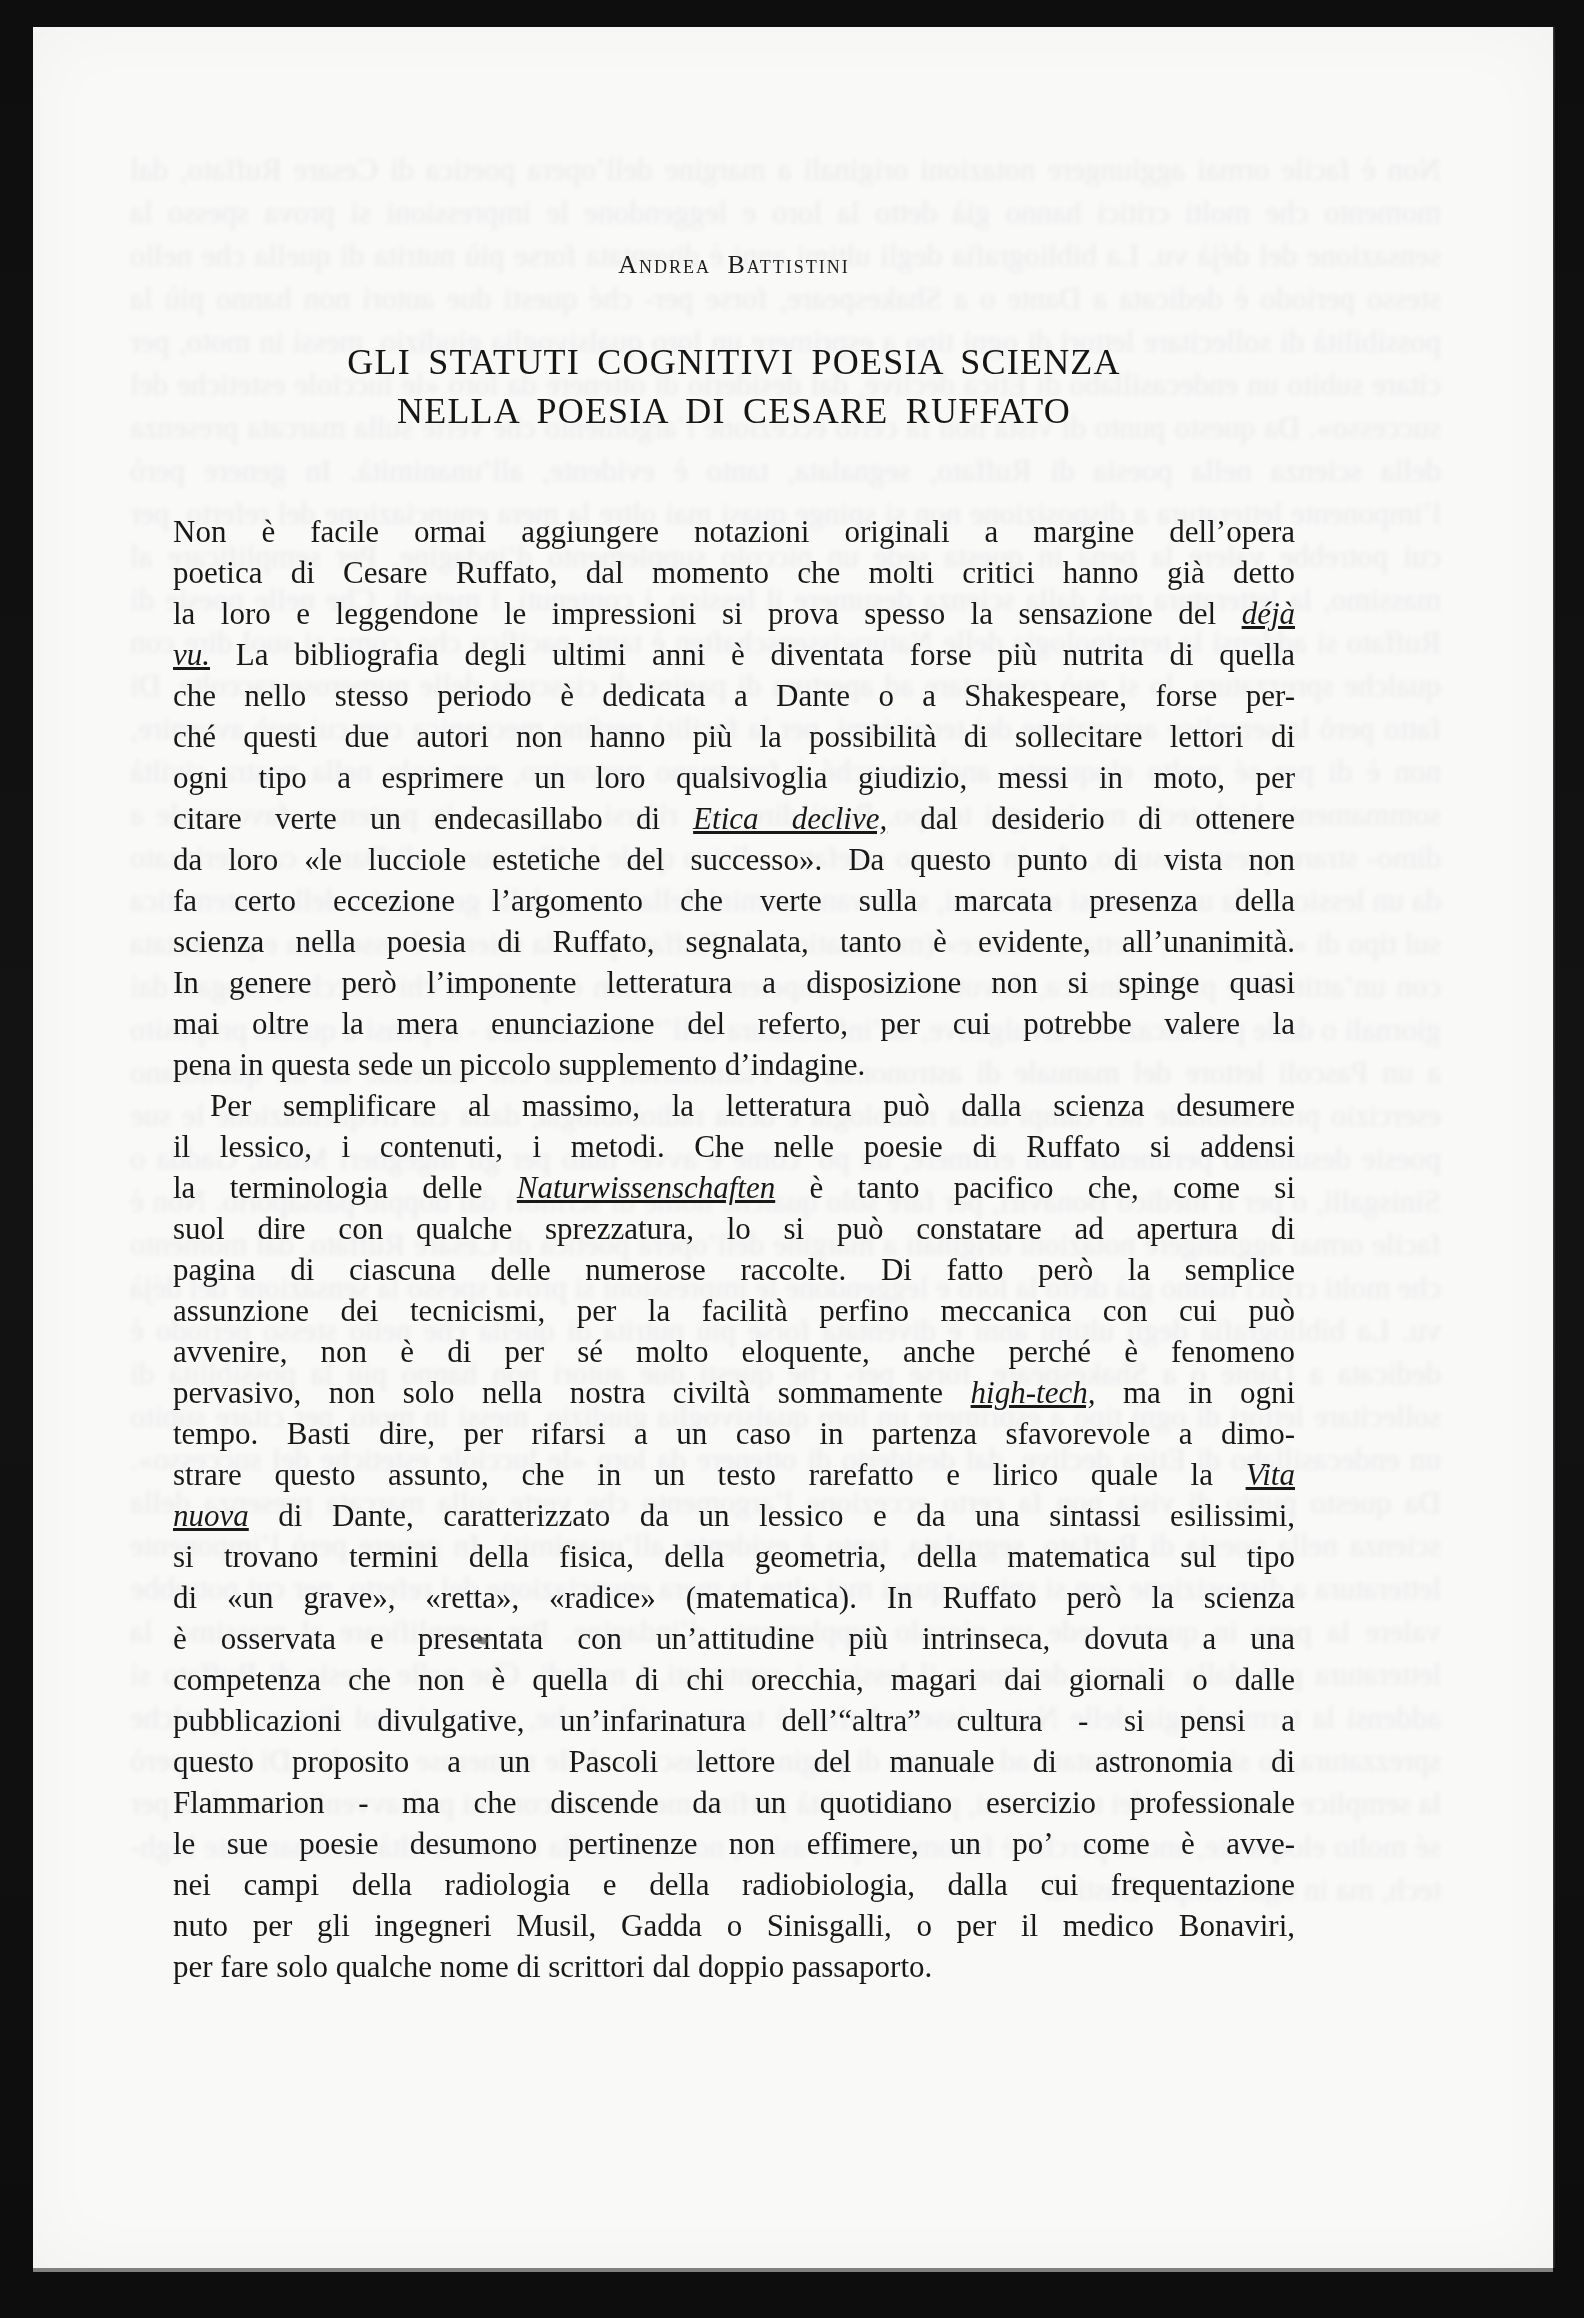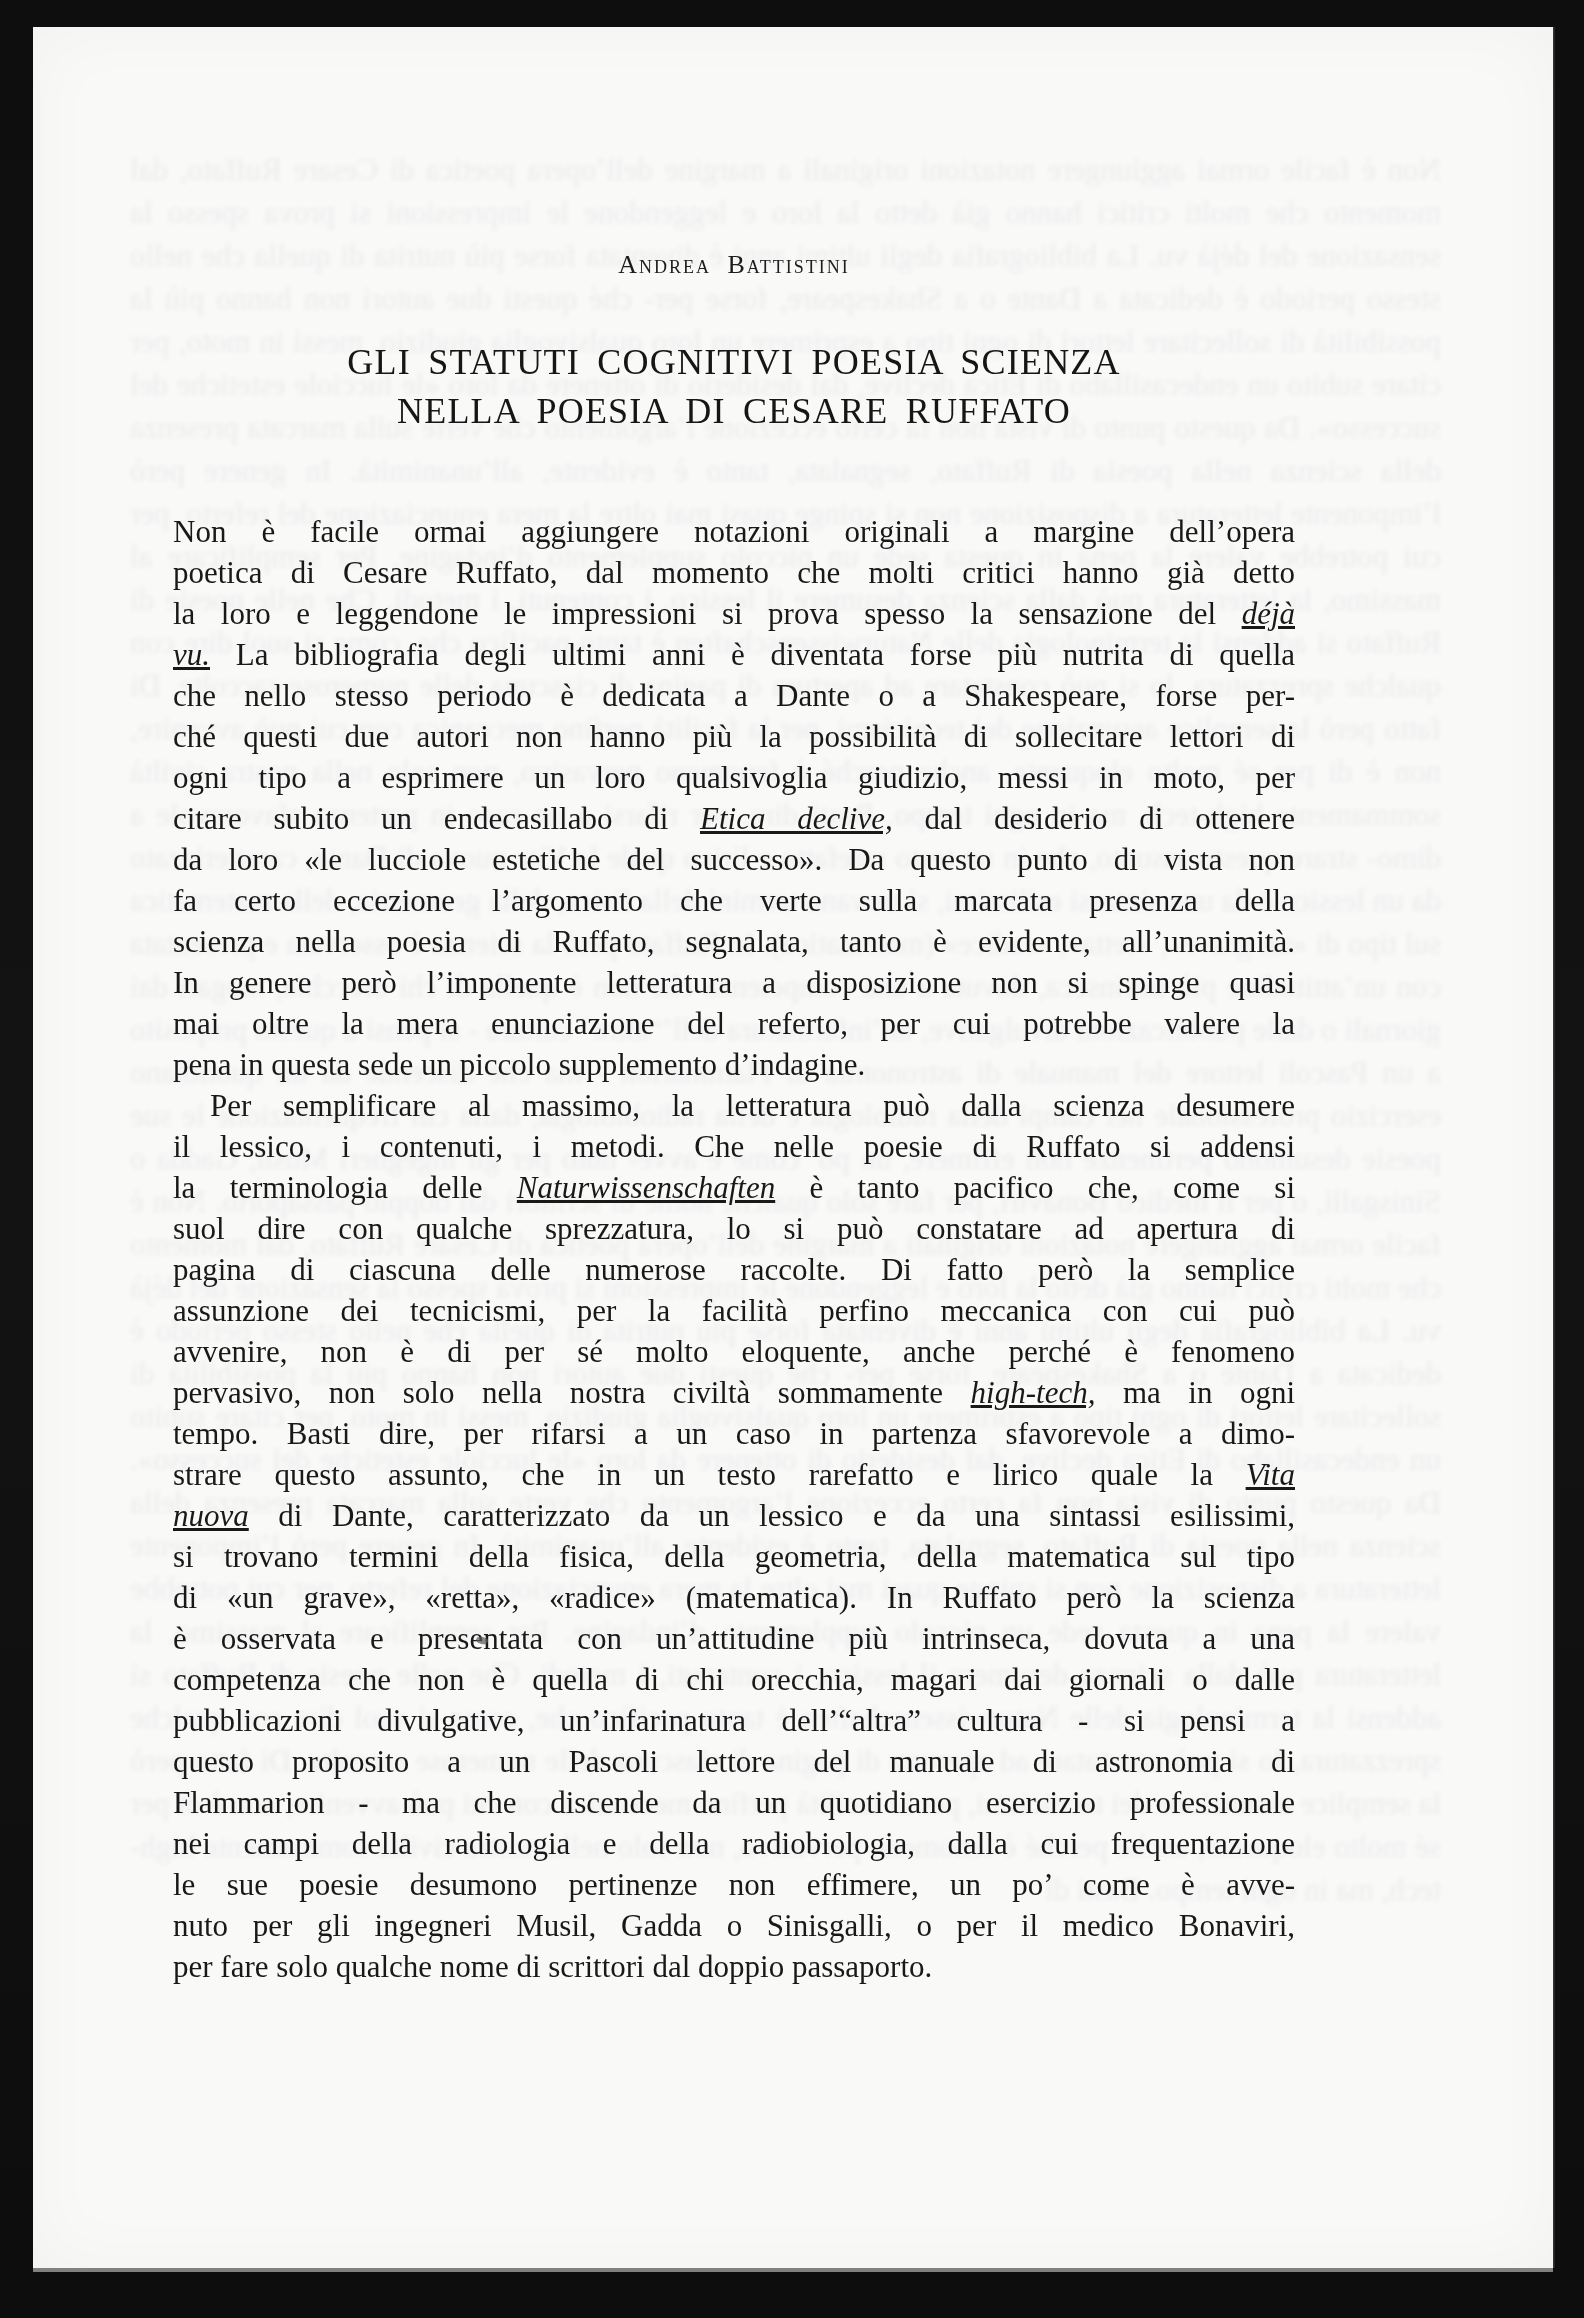--- a/index.html
+++ b/index.html
@@ -97,21 +97,21 @@
       <div>NELLA POESIA DI CESARE RUFFATO</div>
     </div>
     <div class="body-text">
         <div class="line"><span>Non è facile ormai aggiungere notazioni originali a margine dell’opera</span></div>
         <div class="line"><span>poetica di Cesare Ruffato, dal momento che molti critici hanno già detto</span></div>
         <div class="line"><span>la loro e leggendone le impressioni si prova spesso la sensazione del </span><i>déjà</i></div>
         <div class="line"><i>vu.</i><span> La bibliografia degli ultimi anni è diventata forse più nutrita di quella</span></div>
         <div class="line"><span>che nello stesso periodo è dedicata a Dante o a Shakespeare, forse per-</span></div>
         <div class="line"><span>ché questi due autori non hanno più la possibilità di sollecitare lettori di</span></div>
         <div class="line"><span>ogni tipo a esprimere un loro qualsivoglia giudizio, messi in moto, per</span></div>
-        <div class="line"><span>citare subito un endecasillabo di </span><i>Etica declive,</i><span> dal desiderio di ottenere</span></div>
+        <div class="line"><span>citare verte un endecasillabo di </span><i>Etica declive,</i><span> dal desiderio di ottenere</span></div>
         <div class="line"><span>da loro «le lucciole estetiche del successo». Da questo punto di vista non</span></div>
         <div class="line"><span>fa certo eccezione l’argomento che verte sulla marcata presenza della</span></div>
         <div class="line"><span>scienza nella poesia di Ruffato, segnalata, tanto è evidente, all’unanimità.</span></div>
         <div class="line"><span>In genere però l’imponente letteratura a disposizione non si spinge quasi</span></div>
         <div class="line"><span>mai oltre la mera enunciazione del referto, per cui potrebbe valere la</span></div>
         <div class="line para-end"><span>pena in questa sede un piccolo supplemento d’indagine.</span></div>
         <div class="line indent"><span>Per semplificare al massimo, la letteratura può dalla scienza desumere</span></div>
         <div class="line"><span>il lessico, i contenuti, i metodi. Che nelle poesie di Ruffato si addensi</span></div>
         <div class="line"><span>la terminologia delle </span><i>Naturwissenschaften</i><span> è tanto pacifico che, come si</span></div>
         <div class="line"><span>suol dire con qualche sprezzatura, lo si può constatare ad apertura di</span></div>
@@ -122,21 +122,21 @@
         <div class="line"><span>tempo. Basti dire, per rifarsi a un caso in partenza sfavorevole a dimo-</span></div>
         <div class="line"><span>strare questo assunto, che in un testo rarefatto e lirico quale la </span><i>Vita</i></div>
         <div class="line"><i>nuova</i><span> di Dante, caratterizzato da un lessico e da una sintassi esilissimi,</span></div>
         <div class="line"><span>si trovano termini della fisica, della geometria, della matematica sul tipo</span></div>
         <div class="line"><span>di «un grave», «retta», «radice» (matematica). In Ruffato però la scienza</span></div>
         <div class="line"><span>è osservata e presentata con un’attitudine più intrinseca, dovuta a una</span></div>
         <div class="line"><span>competenza che non è quella di chi orecchia, magari dai giornali o dalle</span></div>
         <div class="line"><span>pubblicazioni divulgative, un’infarinatura dell’“altra” cultura - si pensi a</span></div>
         <div class="line"><span>questo proposito a un Pascoli lettore del manuale di astronomia di</span></div>
         <div class="line"><span>Flammarion - ma che discende da un quotidiano esercizio professionale</span></div>
+        <div class="line"><span>le sue poesie desumono pertinenze non effimere, un po’ come è avve-</span></div>
         <div class="line"><span>nei campi della radiologia e della radiobiologia, dalla cui frequentazione</span></div>
-        <div class="line"><span>le sue poesie desumono pertinenze non effimere, un po’ come è avve-</span></div>
         <div class="line"><span>nuto per gli ingegneri Musil, Gadda o Sinisgalli, o per il medico Bonaviri,</span></div>
         <div class="line para-end"><span>per fare solo qualche nome di scrittori dal doppio passaporto.</span></div>
       </div>
     <div class="speck"></div>
   </div>
 </div>
 
 
 </body></html>

